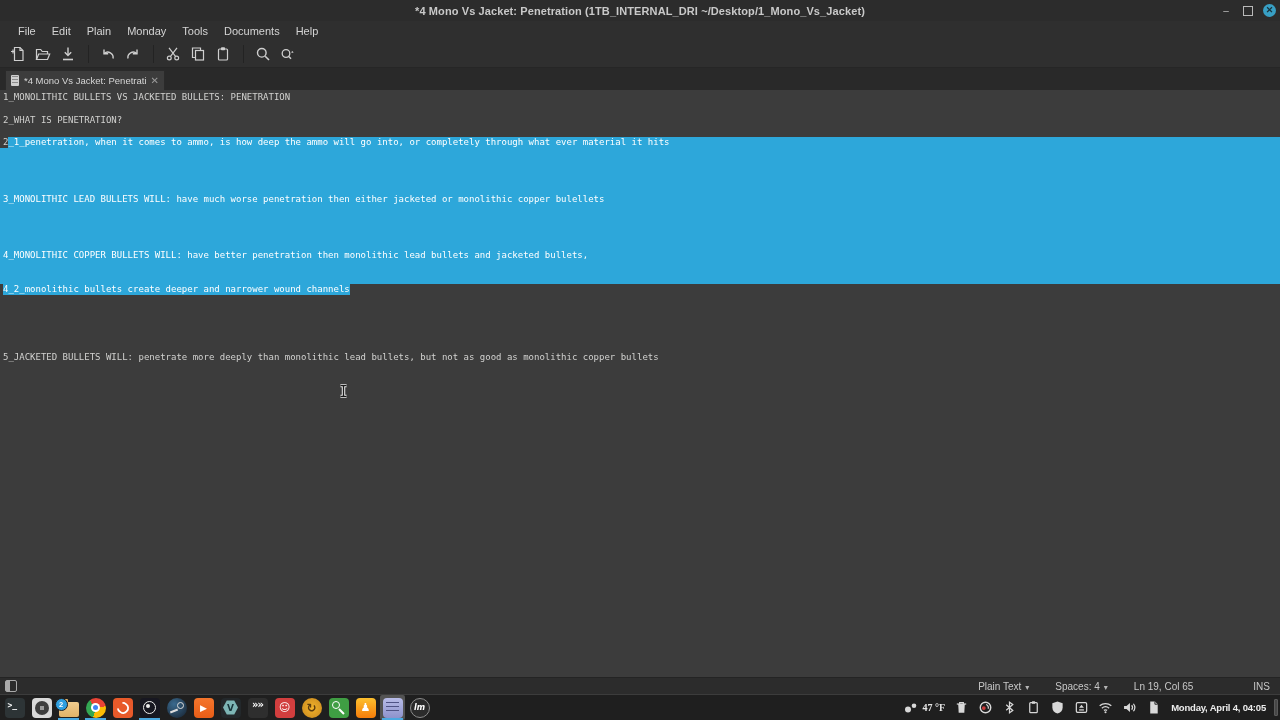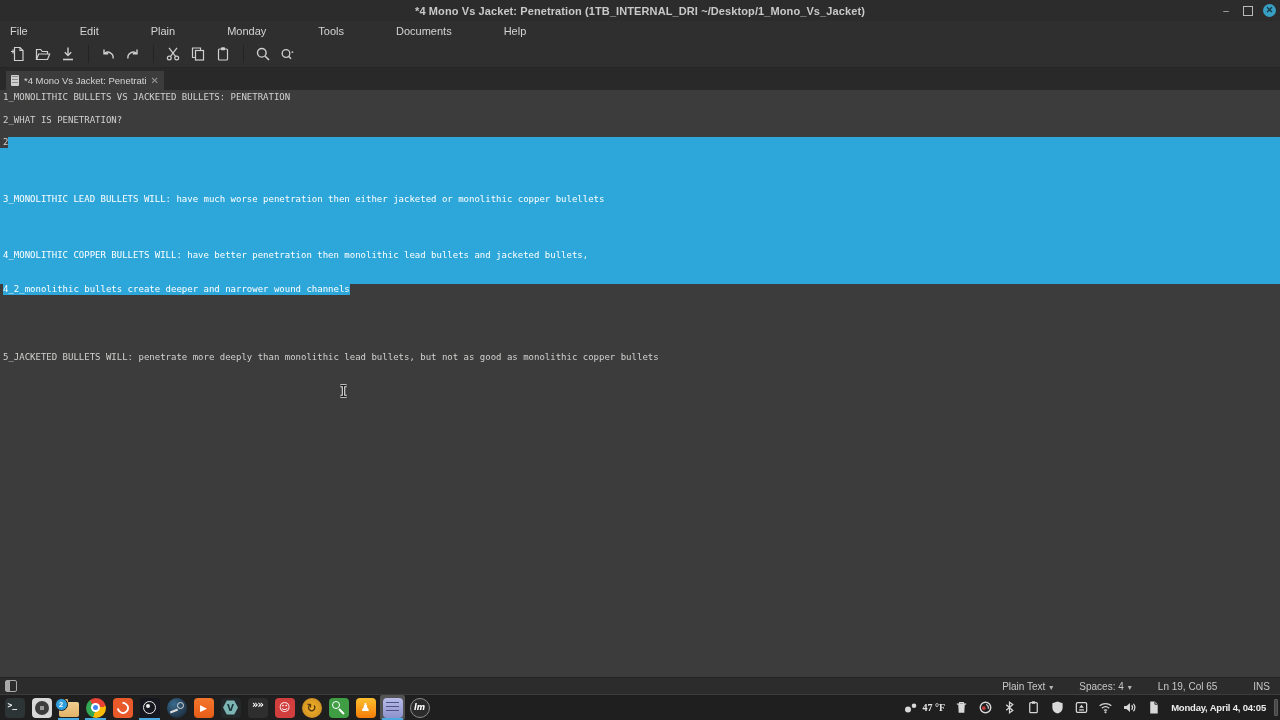--- a/index.html
+++ b/index.html
@@ -6,21 +6,21 @@
   body{width:1280px;height:720px;background:#3c3c3c;font-family:"Liberation Sans",sans-serif;overflow:hidden;position:relative;}
   svg.icon{display:block;}
   
   .titlebar{position:absolute;left:0;top:0;width:1280px;height:21px;background:#2c2c2c;display:flex;align-items:center;justify-content:center;}
   .titlebar .title{color:#c9c9c9;font-size:11px;font-weight:bold;letter-spacing:.1px;}
   .winbtns{position:absolute;right:4px;top:0;height:21px;display:flex;align-items:center;gap:10px;}
   .winbtn{color:#b9b9b9;font-size:10px;width:14px;text-align:center;cursor:default;}
   .winbtn.max{font-size:8px;border:1px solid #b9b9b9;width:8px;height:8px;line-height:8px;color:transparent;}
   .winbtn.close{width:13px;height:13px;border-radius:50%;background:#389fc4;color:#173038;font-size:9px;line-height:13px;font-weight:bold;border:none;}
   
-  .menubar{position:absolute;left:0;top:21px;width:1280px;height:20px;background:#2f2f2f;display:flex;align-items:center;padding-left:2px;box-sizing:border-box;gap:36px;}
+  .menubar{position:absolute;left:0;top:21px;width:1280px;height:20px;background:#2f2f2f;display:flex;align-items:center;padding-left:10px;box-sizing:border-box;}
   .menu-item{color:#d4d4d4;font-size:11px;padding:0 8px;height:20px;line-height:20px;}
   
   .toolbar{position:absolute;left:0;top:41px;width:1280px;height:27px;background:#2f2f2f;border-bottom:1px solid #262626;display:flex;align-items:center;padding-left:6px;box-sizing:border-box;}
   .tool-btn{width:24px;height:24px;display:flex;align-items:center;justify-content:center;color:#cfcfcf;margin-right:1px;border-radius:2px;}
   .tool-sep{width:1px;height:18px;background:#232323;margin:0 7px;}
   
   .tabbar{position:absolute;left:0;top:68px;width:1280px;height:22px;background:#292929;border-bottom:1px solid #333;}
   .tab{position:absolute;left:5px;top:2px;width:160px;height:20px;background:#3c3c3c;border:1px solid #2a2a2a;border-bottom:none;box-sizing:border-box;display:flex;align-items:center;padding:0 5px;gap:5px;}
   .tab-docicon{width:8px;height:11px;background:#cfcfcf;border-radius:1px;background-image:repeating-linear-gradient(#8a8a8a 0 1px,transparent 1px 3px);background-size:6px 9px;background-position:1px 1px;background-repeat:no-repeat;background-color:#cfcfcf;}
   .tab-label{color:#d6d6d6;font-size:9.5px;white-space:nowrap;overflow:hidden;flex:1;}
@@ -32,21 +32,21 @@
   .line.sel-line{background:#2da7da;}
   .line.sel-line span{color:#ffffff;}
   .line .fill{flex:1;background:#2da7da;}
   .ibeam{position:absolute;left:339px;top:294px;z-index:5;}
   
   .statusbar{position:absolute;left:0;top:677px;width:1280px;height:17px;background:#2c2c2c;border-top:1px solid #242424;display:flex;align-items:center;box-sizing:border-box;color:#c8c8c8;font-size:10px;}
   .pane-toggle{width:12px;height:12px;border:1px solid #a9a9a9;border-radius:2px;margin-left:5px;box-sizing:border-box;background:linear-gradient(90deg,#a9a9a9 0 4px,transparent 4px);}
   .sb-right{margin-left:auto;display:flex;align-items:flex-end;}
   .sb-item{margin-right:26px;}
   .sb-caret{font-size:8px;color:#b5b5b5;margin-left:4px;}
-  .sb-pos{margin-right:36px;}
+  .sb-pos{margin-right:60px;}
   .sb-ins{margin-right:10px;}
   
   .panel{position:absolute;left:0;top:695px;width:1280px;height:25px;background:#1f1f1f;display:flex;align-items:center;padding:0 2px;box-sizing:border-box;}
   .apps{display:flex;align-items:center;height:25px;}
   .tile{width:25px;height:25px;position:relative;display:flex;align-items:center;justify-content:center;margin-right:2px;}
   .tile.active{background:#535353;border-radius:2px;}
   .runline{position:absolute;left:2px;right:2px;bottom:0;height:2.5px;background:#4aa8e0;}
   .ic{width:20px;height:20px;position:relative;border-radius:4px;}
   .glyph{position:absolute;inset:0;display:flex;align-items:center;justify-content:center;z-index:3;color:#fff;font-size:10px;font-weight:bold;font-family:"DejaVu Sans",sans-serif;}
   .badge{position:absolute;top:-4px;left:-4px;width:11px;height:11px;background:#2f9fe0;border-radius:50%;color:#fff;font-size:7.5px;font-weight:bold;display:flex;align-items:center;justify-content:center;z-index:4;border:1px solid #1f1f1f;}
@@ -275,21 +275,21 @@
 
 <div class="editor" id="editor">
   <svg class="ibeam" width="9" height="14">
     <path d="M1.5 1.5h6M4.5 1.5v11M1.5 12.5h6" stroke="#f2f2f2" stroke-width="3.4" fill="none"></path>
     <path d="M1.5 1.5h6M4.5 1.5v11M1.5 12.5h6" stroke="#1c1c1c" stroke-width="1.4" fill="none"></path>
   </svg>
 <div class="line"><span>1_MONOLITHIC BULLETS VS JACKETED BULLETS: PENETRATION</span></div>
     <div class="line"><span></span></div>
     <div class="line"><span>2_WHAT IS PENETRATION?</span></div>
     <div class="line"><span></span></div>
-    <div class="line"><span>2</span><span class="fill"></span></div>
+    <div class="line"><span>2</span><span class="sel">_1_penetration, when it comes to ammo, is how deep the ammo will go into, or completely through what ever material it hits</span><span class="fill"></span></div>
     <div class="line sel-line"><span></span></div>
     <div class="line sel-line"><span></span></div>
     <div class="line sel-line"><span></span></div>
     <div class="line sel-line"><span></span></div>
     <div class="line sel-line"><span>3_MONOLITHIC LEAD BULLETS WILL: have much worse penetration then either jacketed or monolithic copper bulellets</span></div>
     <div class="line sel-line"><span></span></div>
     <div class="line sel-line"><span></span></div>
     <div class="line sel-line"><span></span></div>
     <div class="line sel-line"><span></span></div>
     <div class="line sel-line"><span>4_MONOLITHIC COPPER BULLETS WILL: have better penetration then monolithic lead bullets and jacketed bullets,</span></div>

